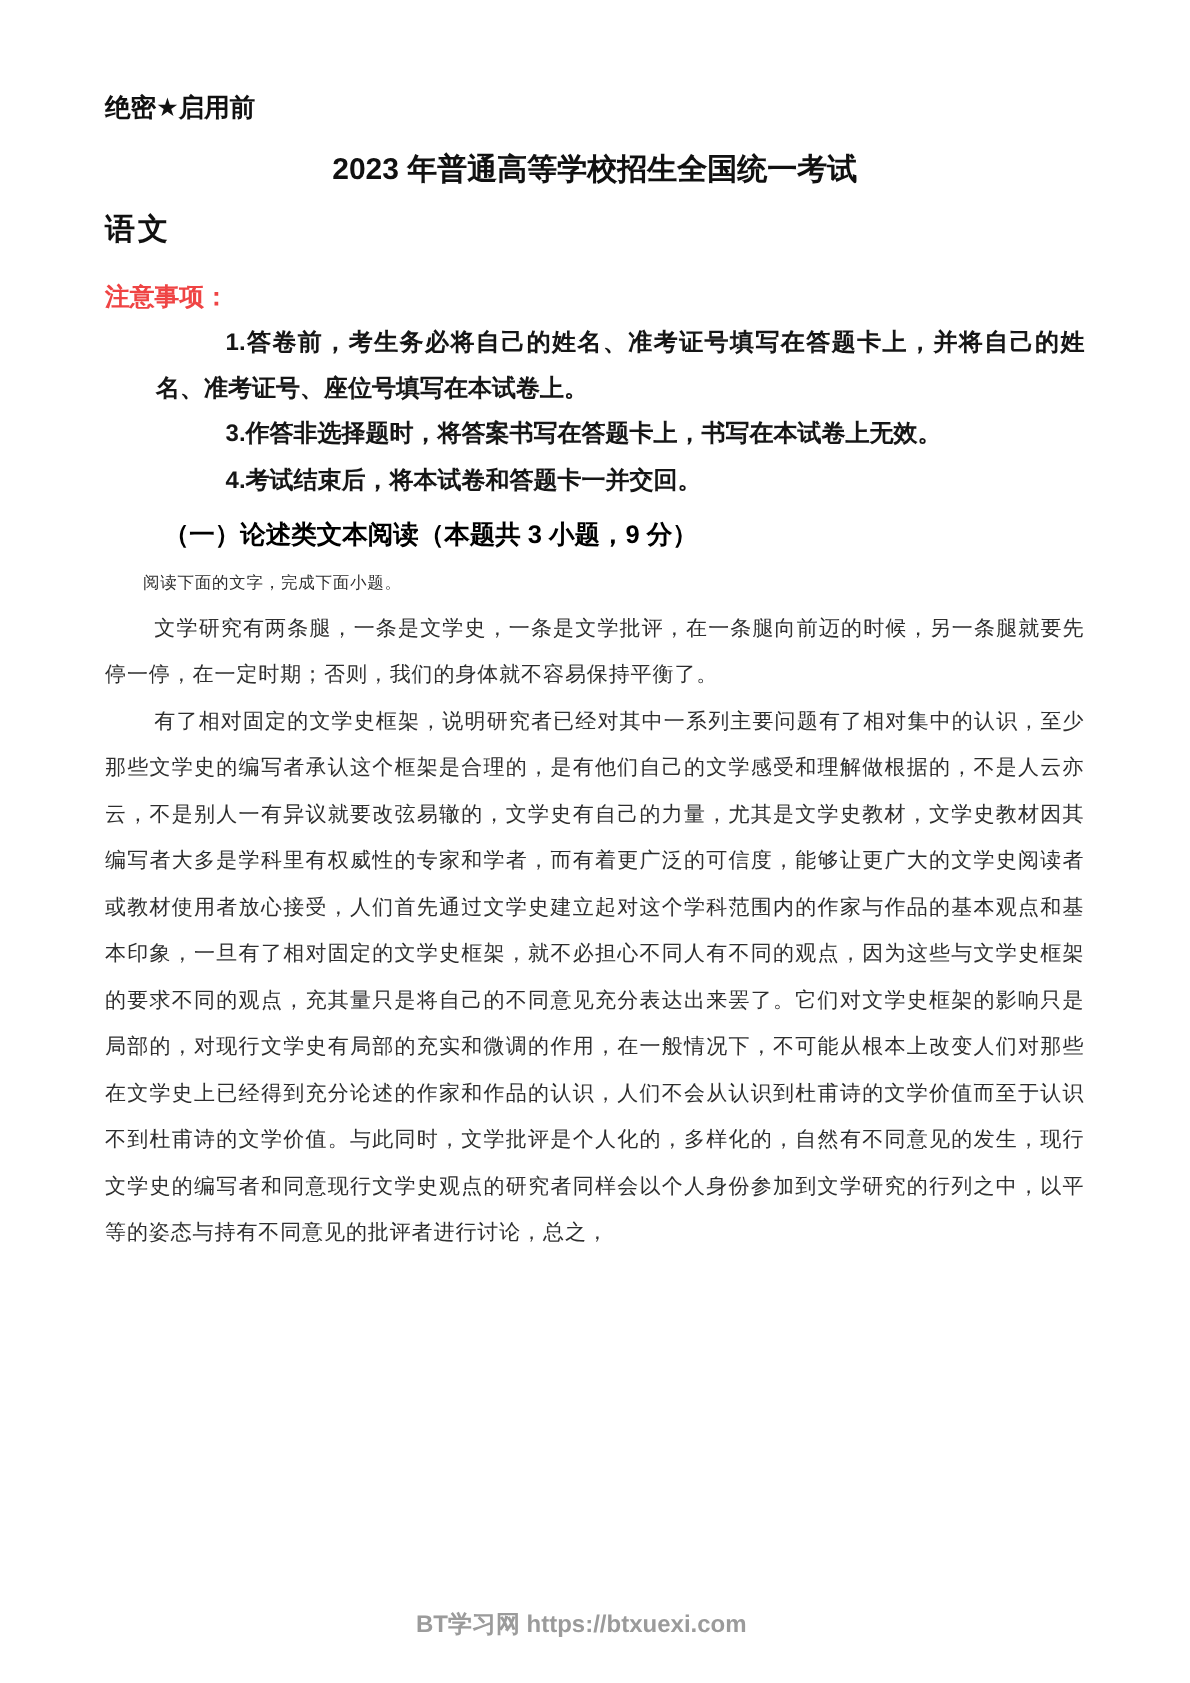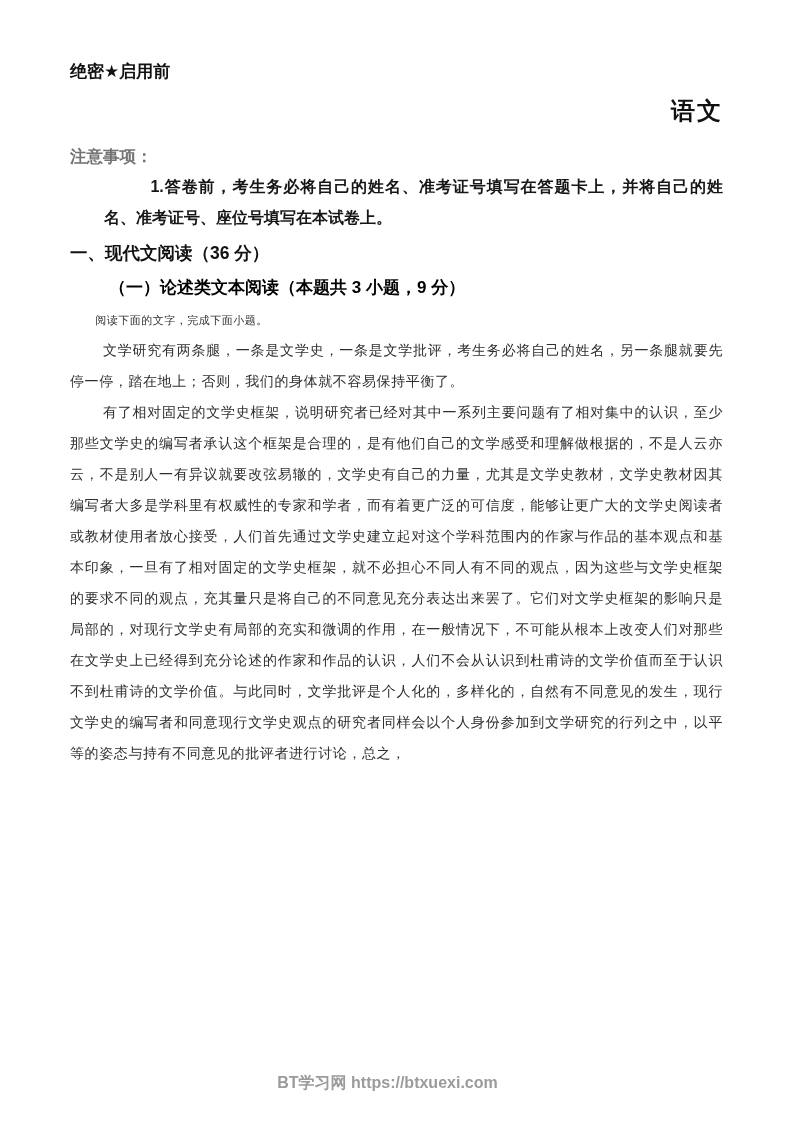--- a/index.html
+++ b/index.html
@@ -27,33 +27,33 @@
   .title {
     margin-top: 16px;
     text-align: center;
     font-size: 20px;
     font-weight: 700;
     line-height: 26px;
     color: #111;
   }
   .subject {
     margin-top: 14px;
-    text-align: right;
-    font-size: 24px;
+    text-align: left;
+    font-size: 20px;
     font-weight: 700;
     line-height: 26px;
     letter-spacing: 2px;
     color: #111;
   }
   .notice-heading {
     margin-top: 20px;
     font-size: 16.5px;
     font-weight: 700;
     line-height: 24px;
-    color: #737373;
+    color: #ef4444;
   }
   .notice-item {
     font-size: 16px;
     font-weight: 700;
     line-height: 30.5px;
     text-indent: 2.9em;
     text-align: justify;
     color: #161616;
     margin-left: 34px;
   }
@@ -104,37 +104,39 @@
   }
 </style>
 </head>
 <body>
 
 <div class="page">
   <div class="content">
 
     <div class="classification">绝密★启用前</div>
 
+    <h1 class="title">2023 年普通高等学校招生全国统一考试</h1>
 
     <h2 class="subject">语文</h2>
 
     <div class="notice-heading">注意事项：</div>
 
     <p class="notice-item">1.答卷前，考生务必将自己的姓名、准考证号填写在答题卡上，并将自己的姓名、准考证号、座位号填写在本试卷上。</p>
 
 
+    <p class="notice-item">3.作答非选择题时，将答案书写在答题卡上，书写在本试卷上无效。</p>
 
+    <p class="notice-item">4.考试结束后，将本试卷和答题卡一并交回。</p>
 
-    <div class="section-heading">一、现代文阅读（36 分）</div>
 
     <div class="subsection-heading">（一）论述类文本阅读（本题共 3 小题，9 分）</div>
 
     <p class="instruction">阅读下面的文字，完成下面小题。</p>
 
-    <p class="body-para">文学研究有两条腿，一条是文学史，一条是文学批评，考生务必将自己的姓名，另一条腿就要先停一停，踏在地上；否则，我们的身体就不容易保持平衡了。</p>
+    <p class="body-para">文学研究有两条腿，一条是文学史，一条是文学批评，在一条腿向前迈的时候，另一条腿就要先停一停，在一定时期；否则，我们的身体就不容易保持平衡了。</p>
 
 
     <p class="body-para">有了相对固定的文学史框架，说明研究者已经对其中一系列主要问题有了相对集中的认识，至少那些文学史的编写者承认这个框架是合理的，是有他们自己的文学感受和理解做根据的，不是人云亦云，不是别人一有异议就要改弦易辙的，文学史有自己的力量，尤其是文学史教材，文学史教材因其编写者大多是学科里有权威性的专家和学者，而有着更广泛的可信度，能够让更广大的文学史阅读者或教材使用者放心接受，人们首先通过文学史建立起对这个学科范围内的作家与作品的基本观点和基本印象，一旦有了相对固定的文学史框架，就不必担心不同人有不同的观点，因为这些与文学史框架的要求不同的观点，充其量只是将自己的不同意见充分表达出来罢了。它们对文学史框架的影响只是局部的，对现行文学史有局部的充实和微调的作用，在一般情况下，不可能从根本上改变人们对那些在文学史上已经得到充分论述的作家和作品的认识，人们不会从认识到杜甫诗的文学价值而至于认识不到杜甫诗的文学价值。与此同时，文学批评是个人化的，多样化的，自然有不同意见的发生，现行文学史的编写者和同意现行文学史观点的研究者同样会以个人身份参加到文学研究的行列之中，以平等的姿态与持有不同意见的批评者进行讨论，总之，</p>
 
   </div>
 
   <div class="footer">BT学习网 https://btxuexi.com</div>
 </div>
 
 </body></html>

